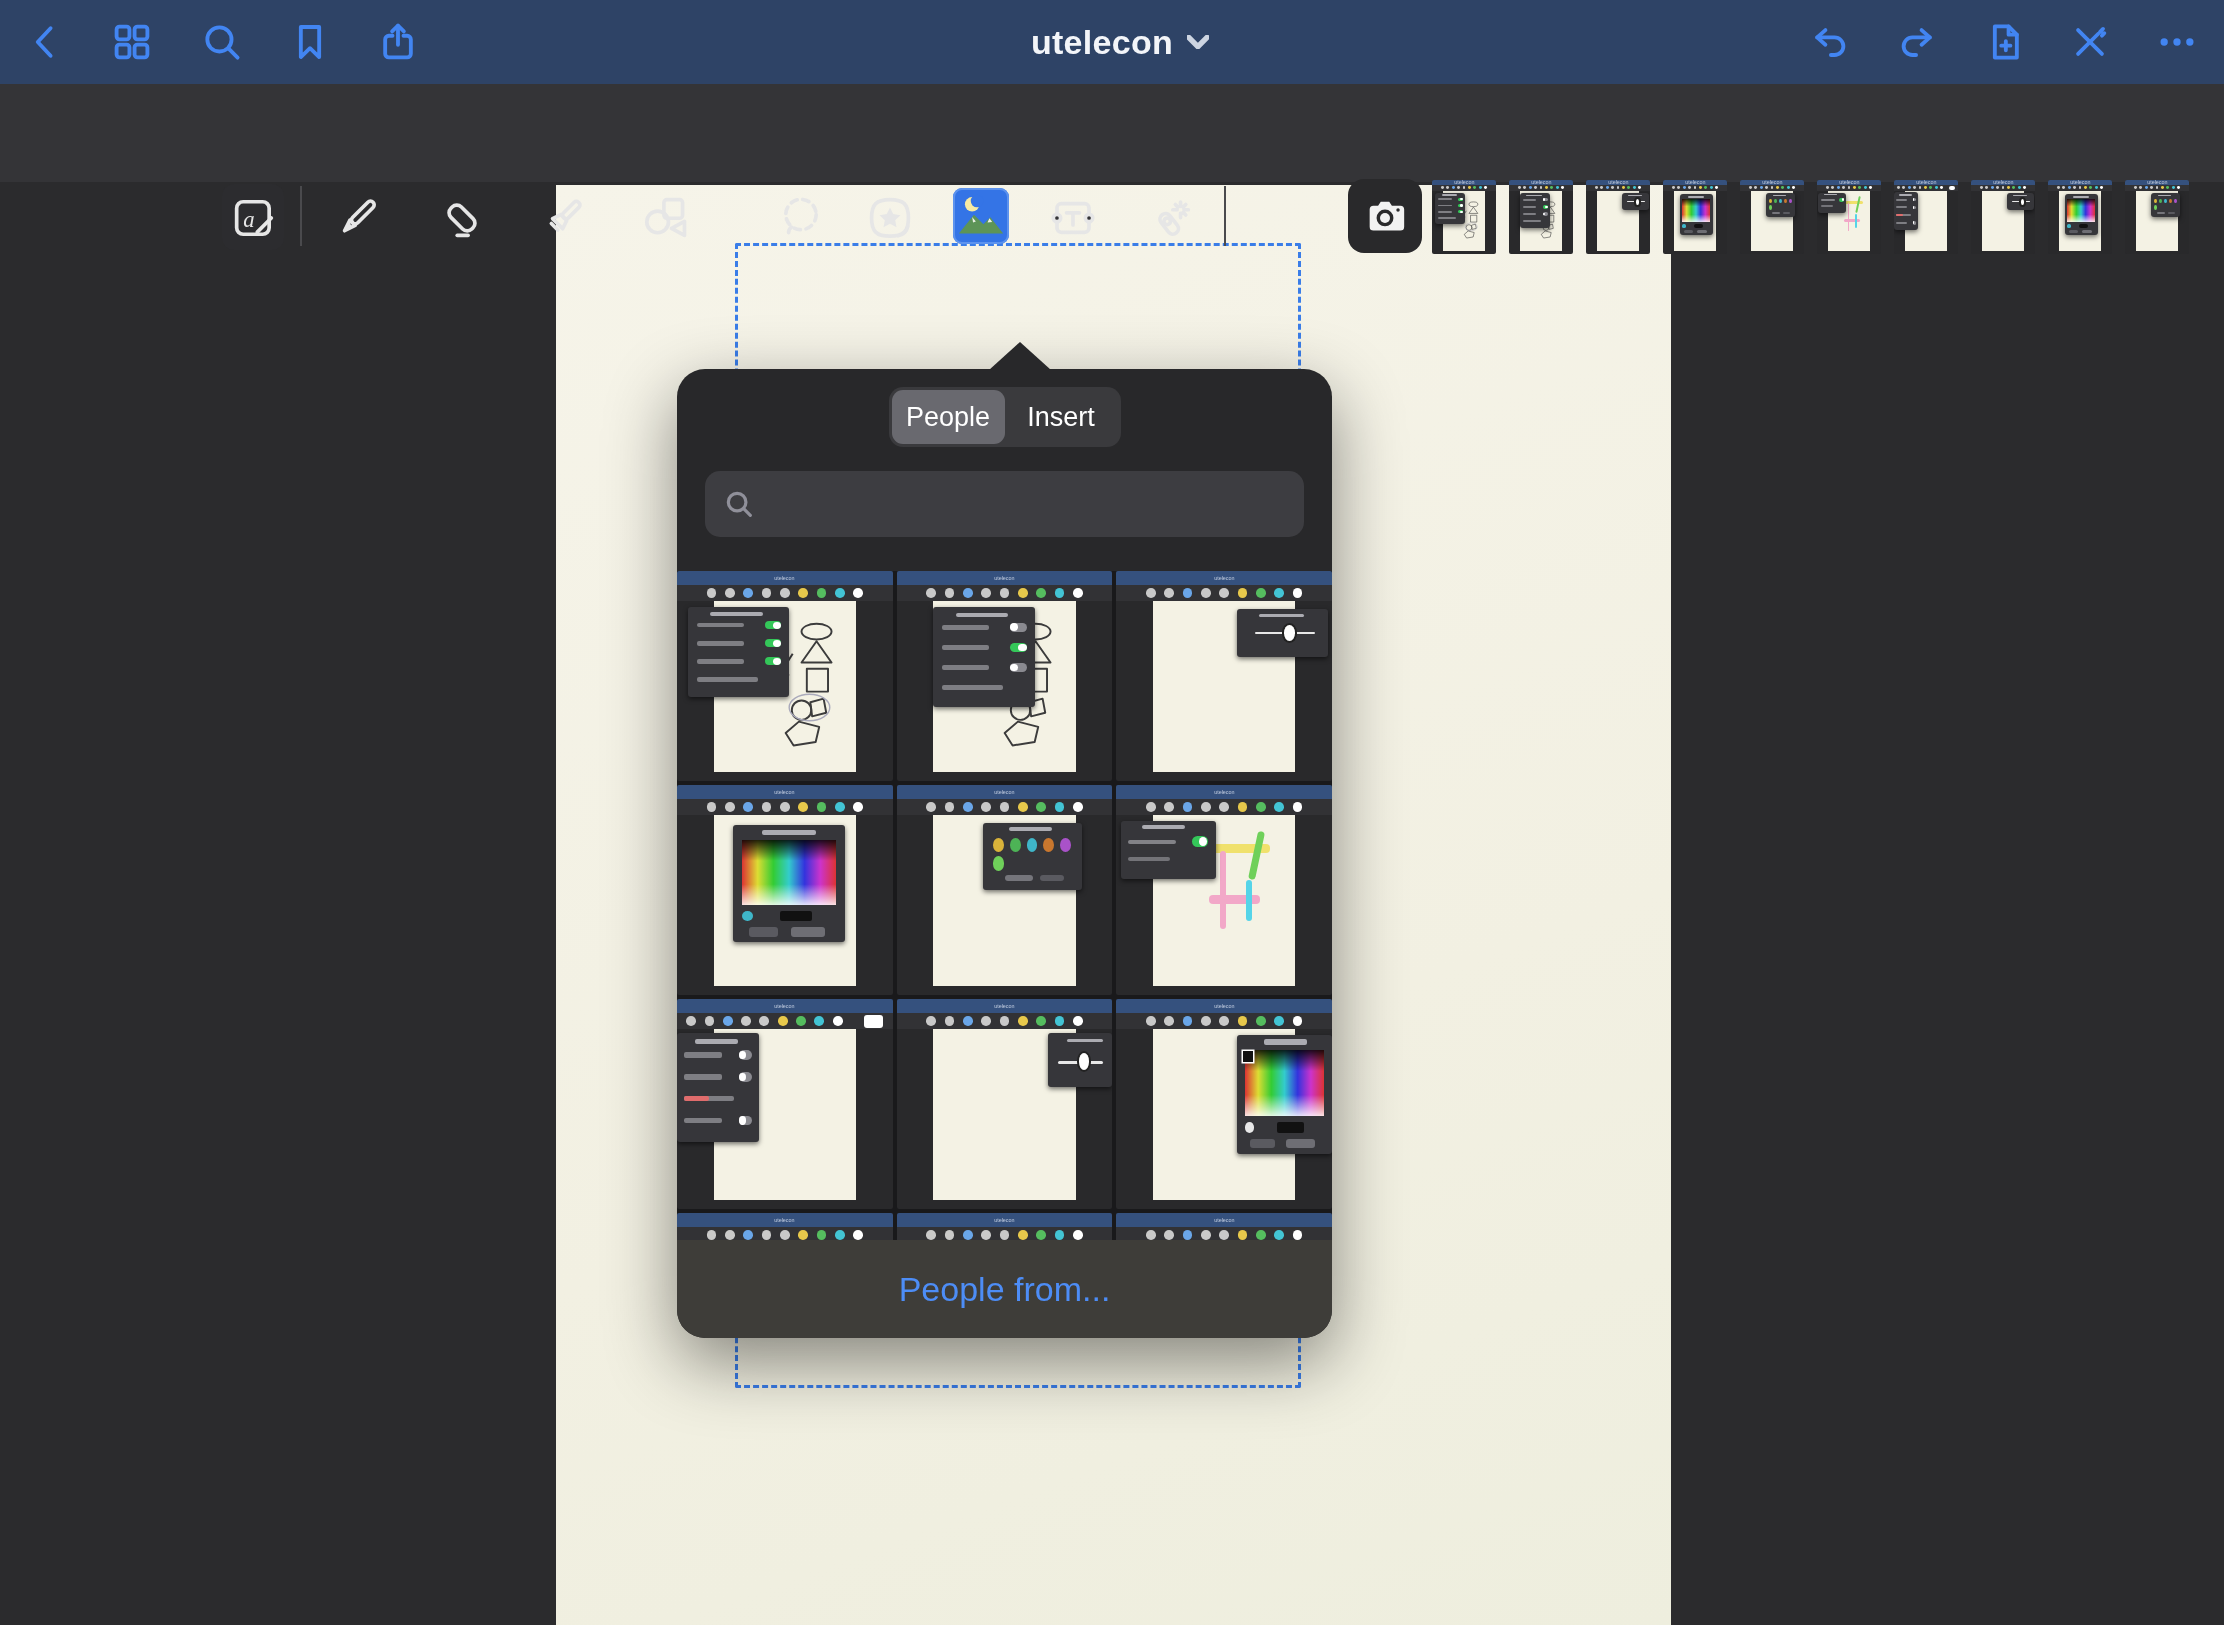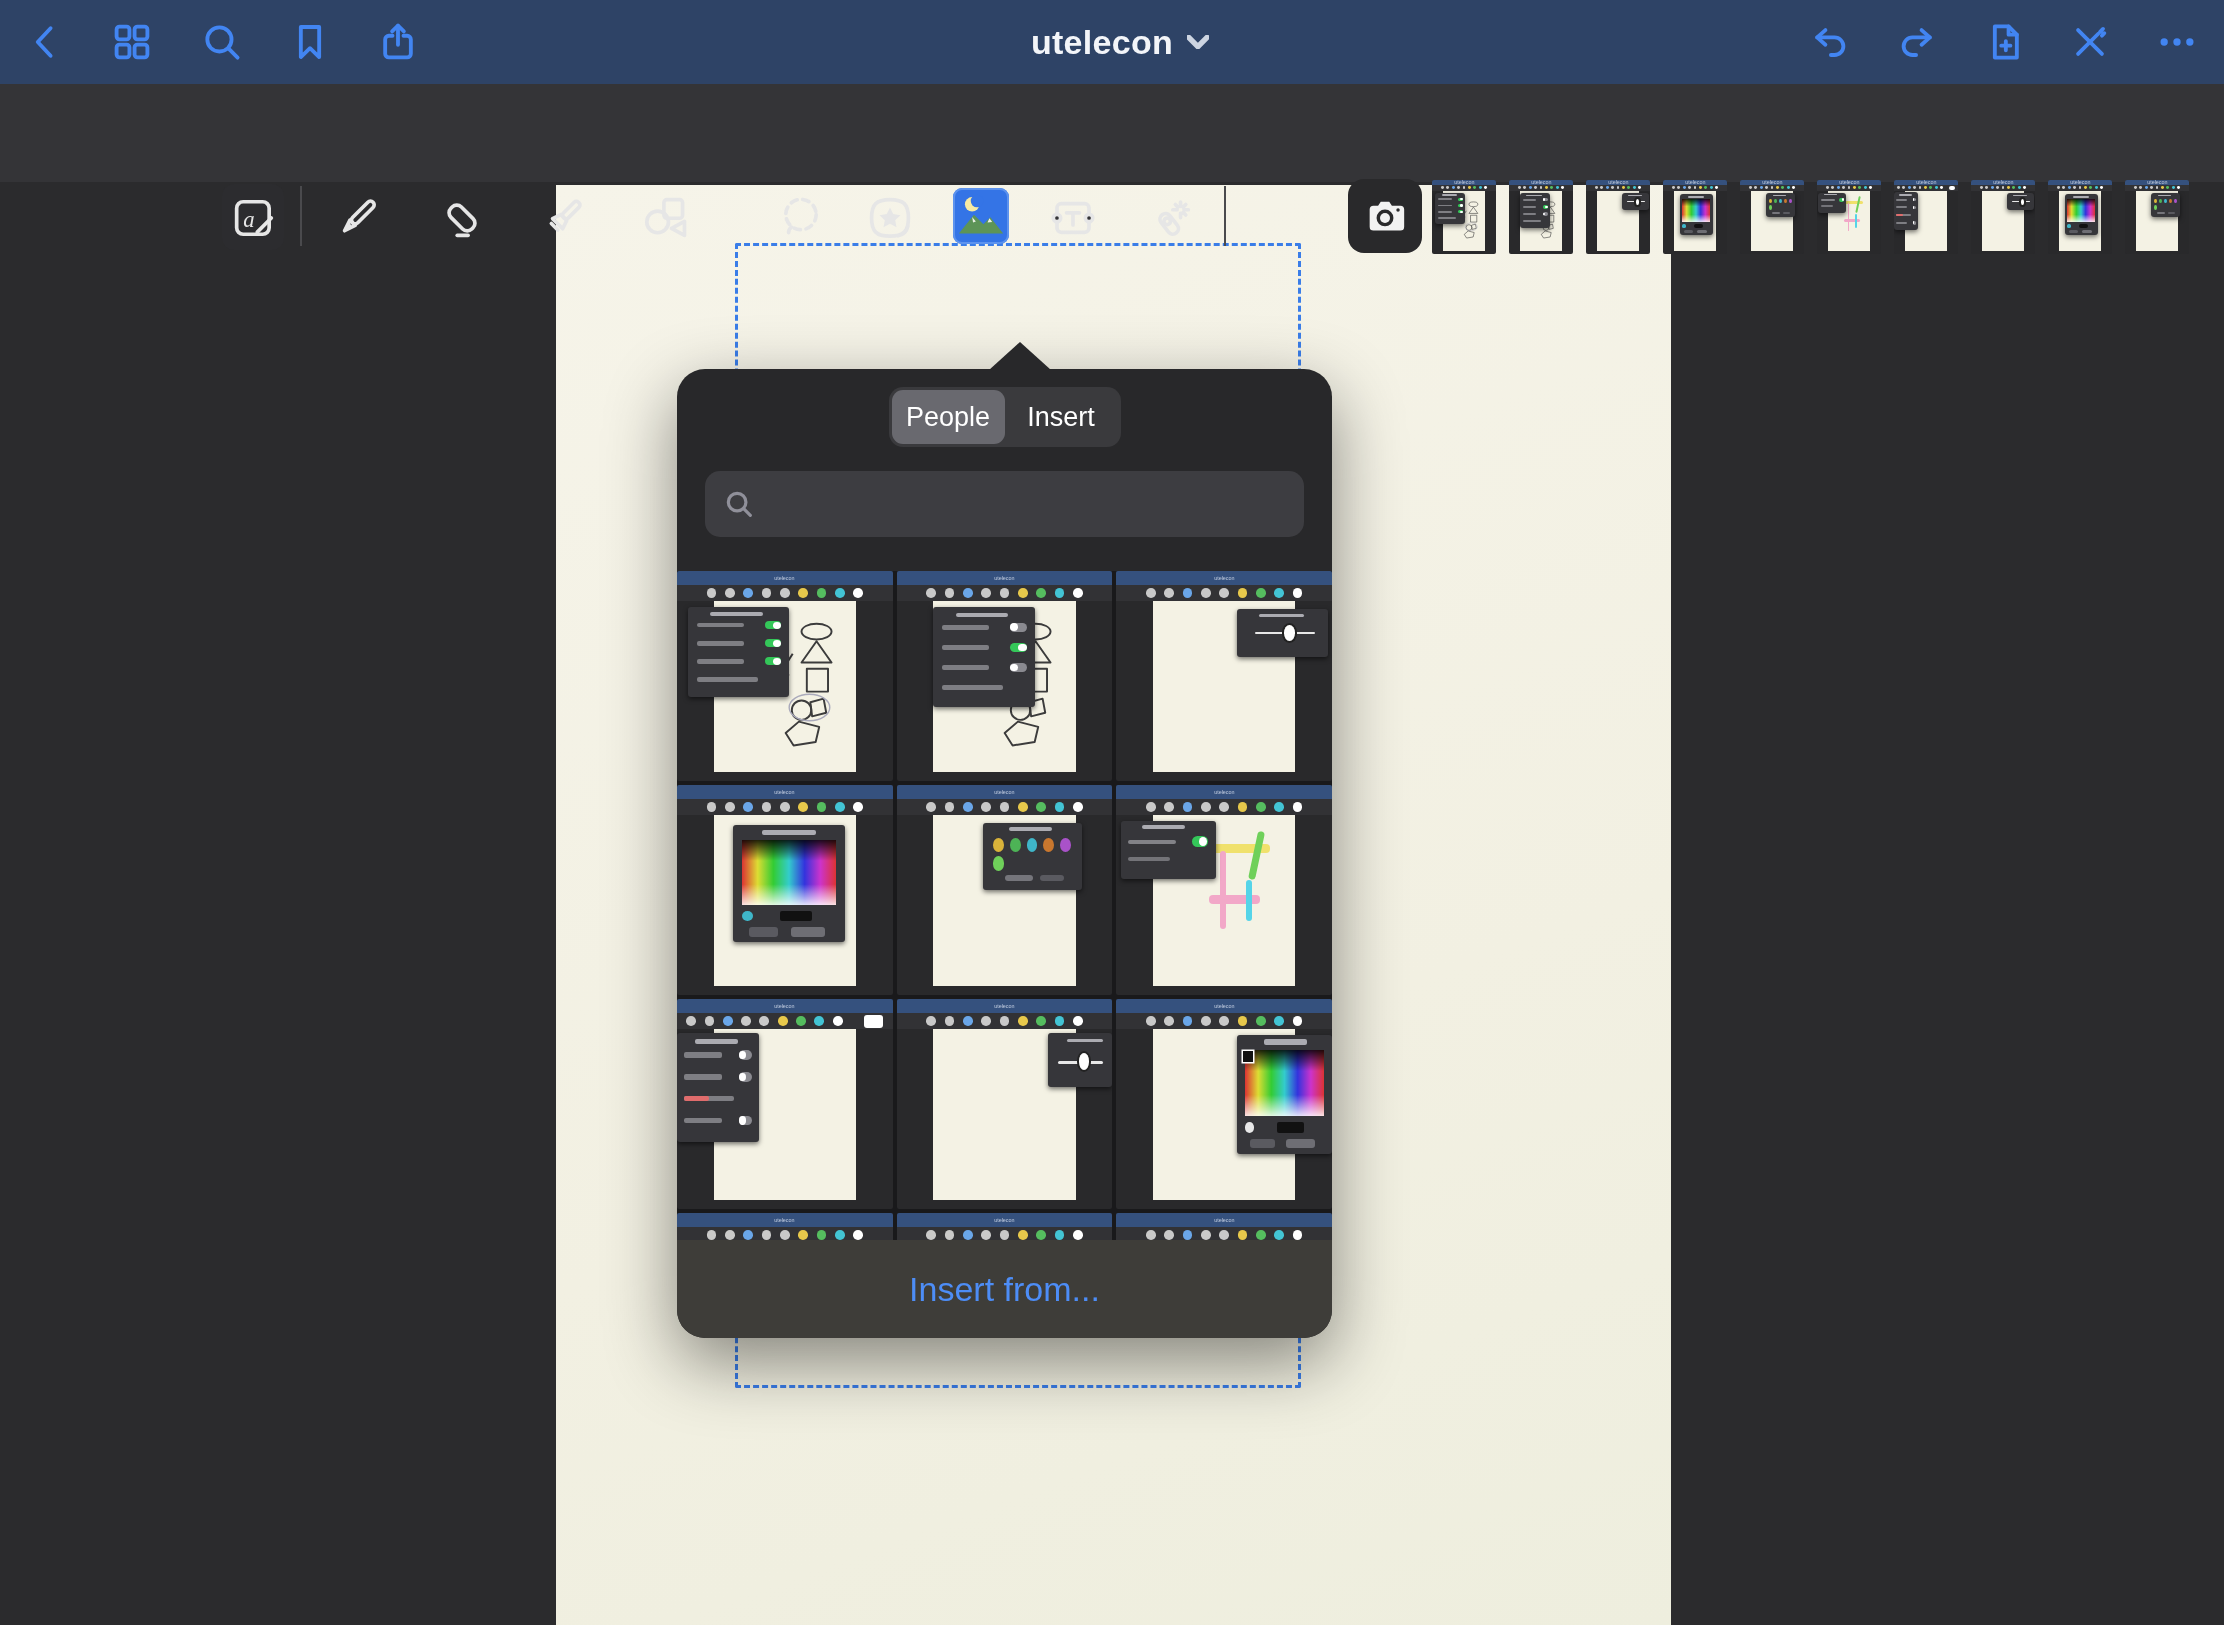--- a/index.html
+++ b/index.html
@@ -934,15 +934,15 @@
             <b style="background: rgb(231, 200, 75);"></b>
             <b style="background: rgb(85, 189, 95);"></b>
             <b style="background: rgb(67, 196, 212);"></b>
             <b style="background: rgb(255, 255, 255);"></b>
           </div>
         </div>
       </div>
     </div>
 
   <div id="insert-from-bar">
-    <span>Insert from...</span>
+    <span>People from...</span>
   </div>
 </div>
 
 </body></html>

